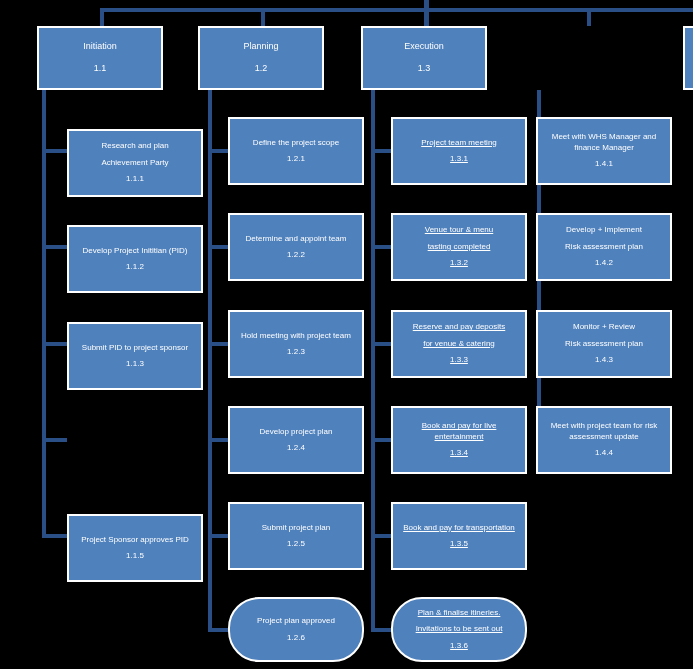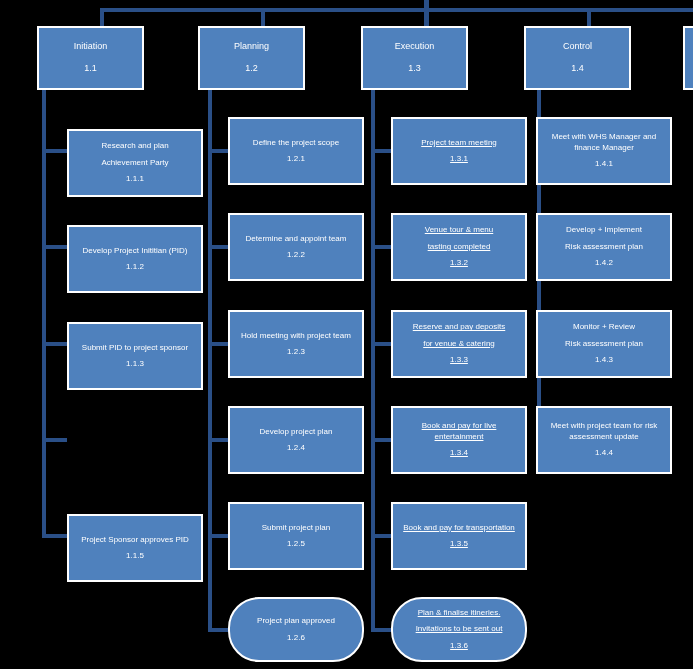--- a/index.html
+++ b/index.html
@@ -17,21 +17,21 @@
     background: #4f81bd;
     border: 2px solid #ffffff;
     color: #ffffff;
     display: flex;
     flex-direction: column;
     justify-content: center;
     align-items: center;
     text-align: center;
     padding: 2px 4px;
   }
-  .root  { width: 107px; height: 64px; top: 26px; font-size: 9px; }
+  .root  { width: 126px; height: 64px; top: 26px; font-size: 9px; }
   .child { width: 136px; height: 68px; font-size: 8px; }
   .para  { line-height: 1.3; }
   .child .para + .para { margin-top: 6px; }
   .root  .para + .para { margin-top: 10px; }
   .line  { position: absolute; background: #2a4f87; }
   
   .c1 { left: 67px; margin-top: 12px; }
   .c2 { left: 228px; }
   .c3 { left: 391px; text-decoration: underline; }
   .c4 { left: 536px; }
@@ -88,24 +88,20 @@
       <div class="para">Initiation</div>
       <div class="para">1.1</div>
     </div>
   <div class="node root" style="left:198px">
       <div class="para">Planning</div>
       <div class="para">1.2</div>
     </div>
   <div class="node root" style="left:361px">
       <div class="para">Execution</div>
       <div class="para">1.3</div>
-    </div>
-  <div class="node root" style="left:524px">
-      <div class="para">Control</div>
-      <div class="para">1.4</div>
     </div>
   <div class="node root" style="left:683px;width:40px"></div>
 
   <div class="node child c1 r1">
       <div class="para">Research and plan</div>
       <div class="para">Achievement Party</div>
       <div class="para">1.1.1</div>
     </div>
   <div class="node child c1 r2">
       <div class="para">Develop Project Inititian (PID)</div>

